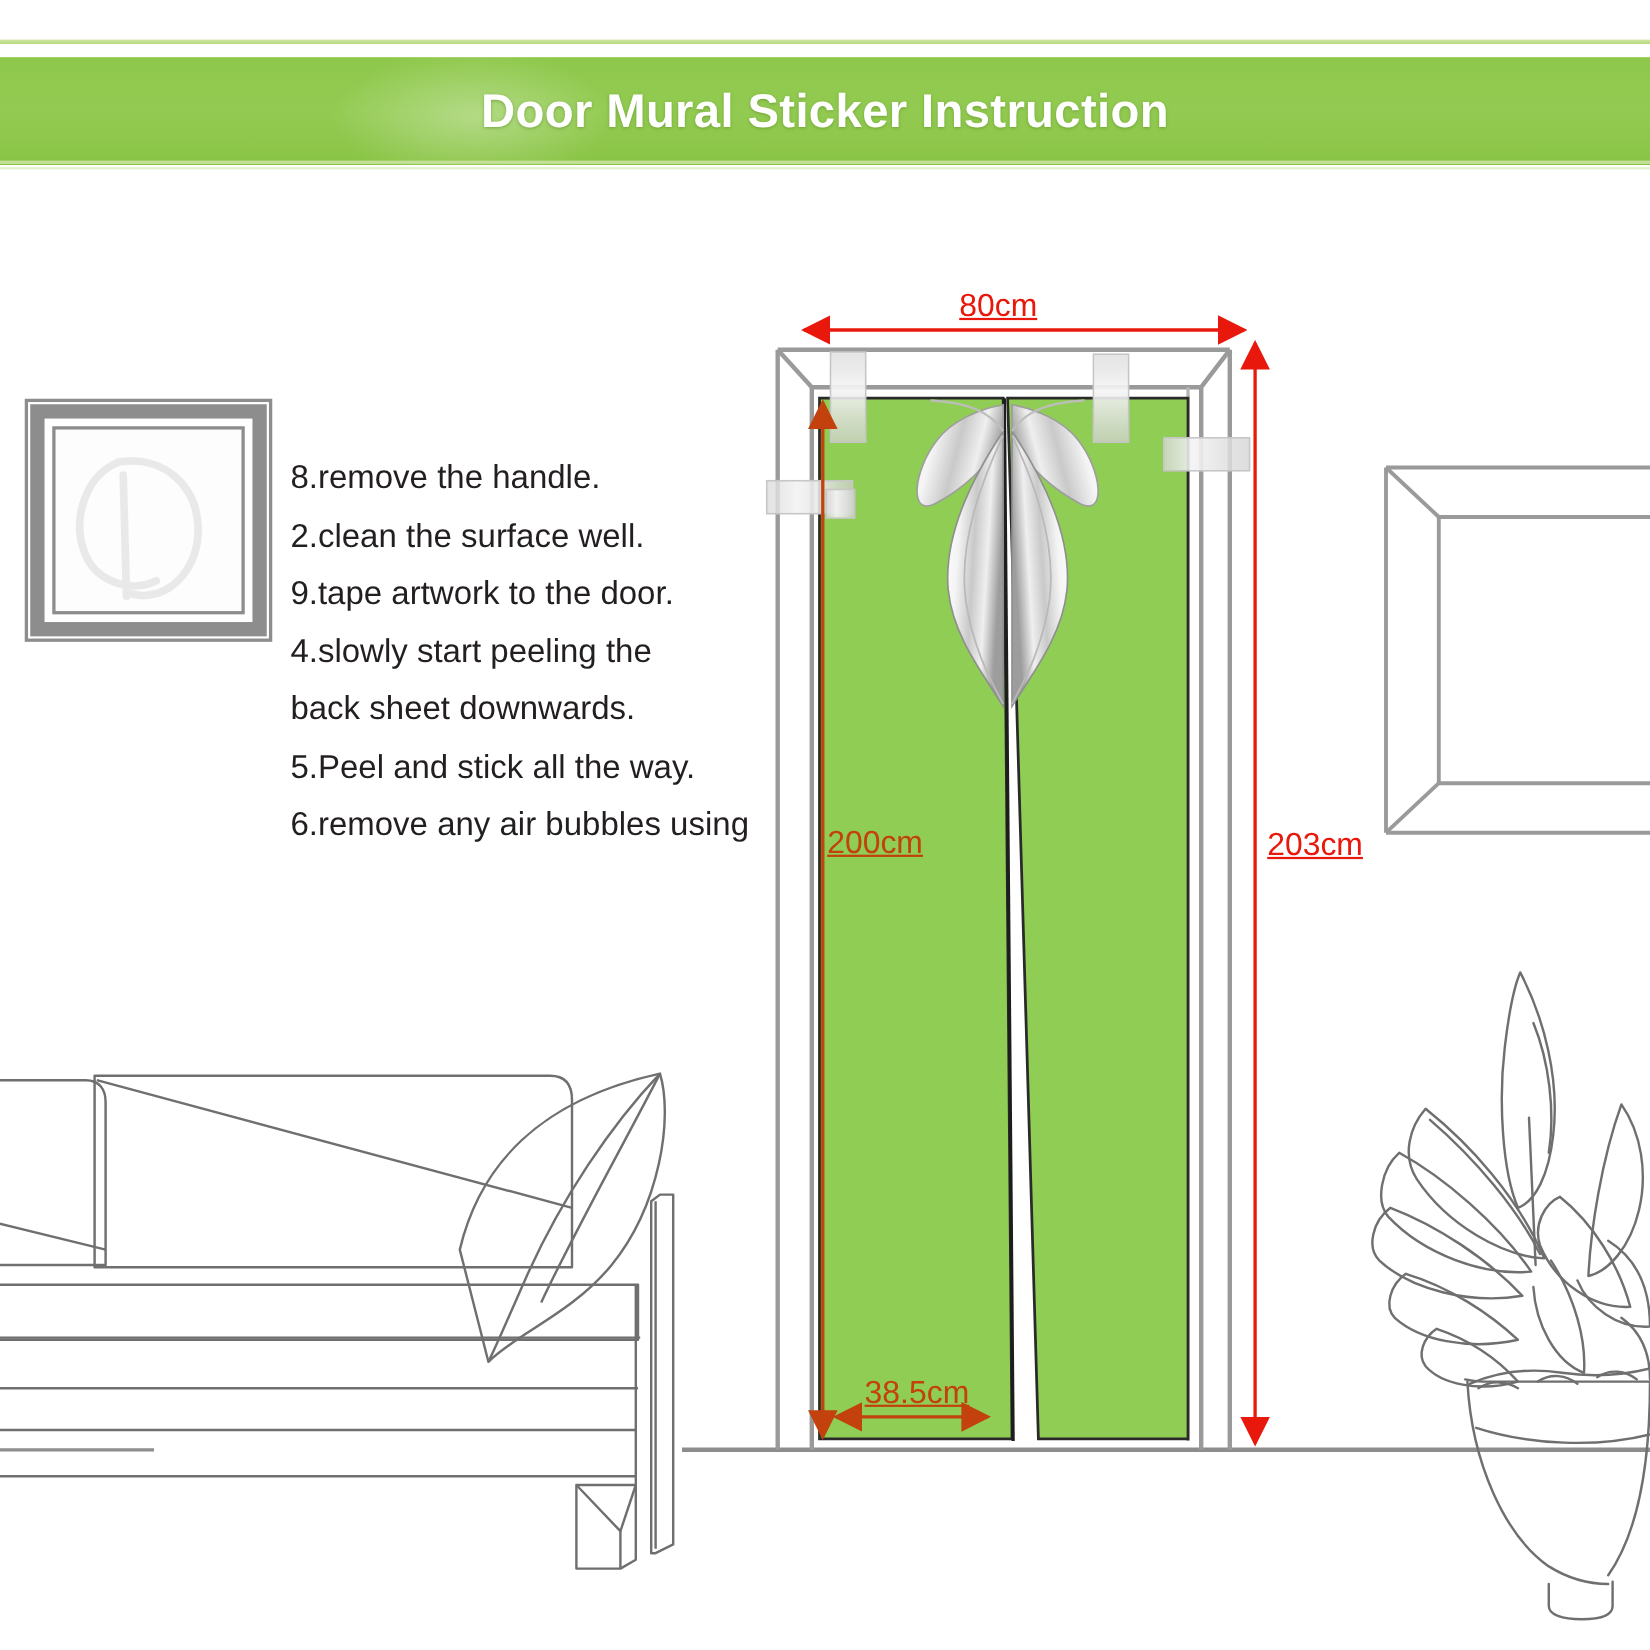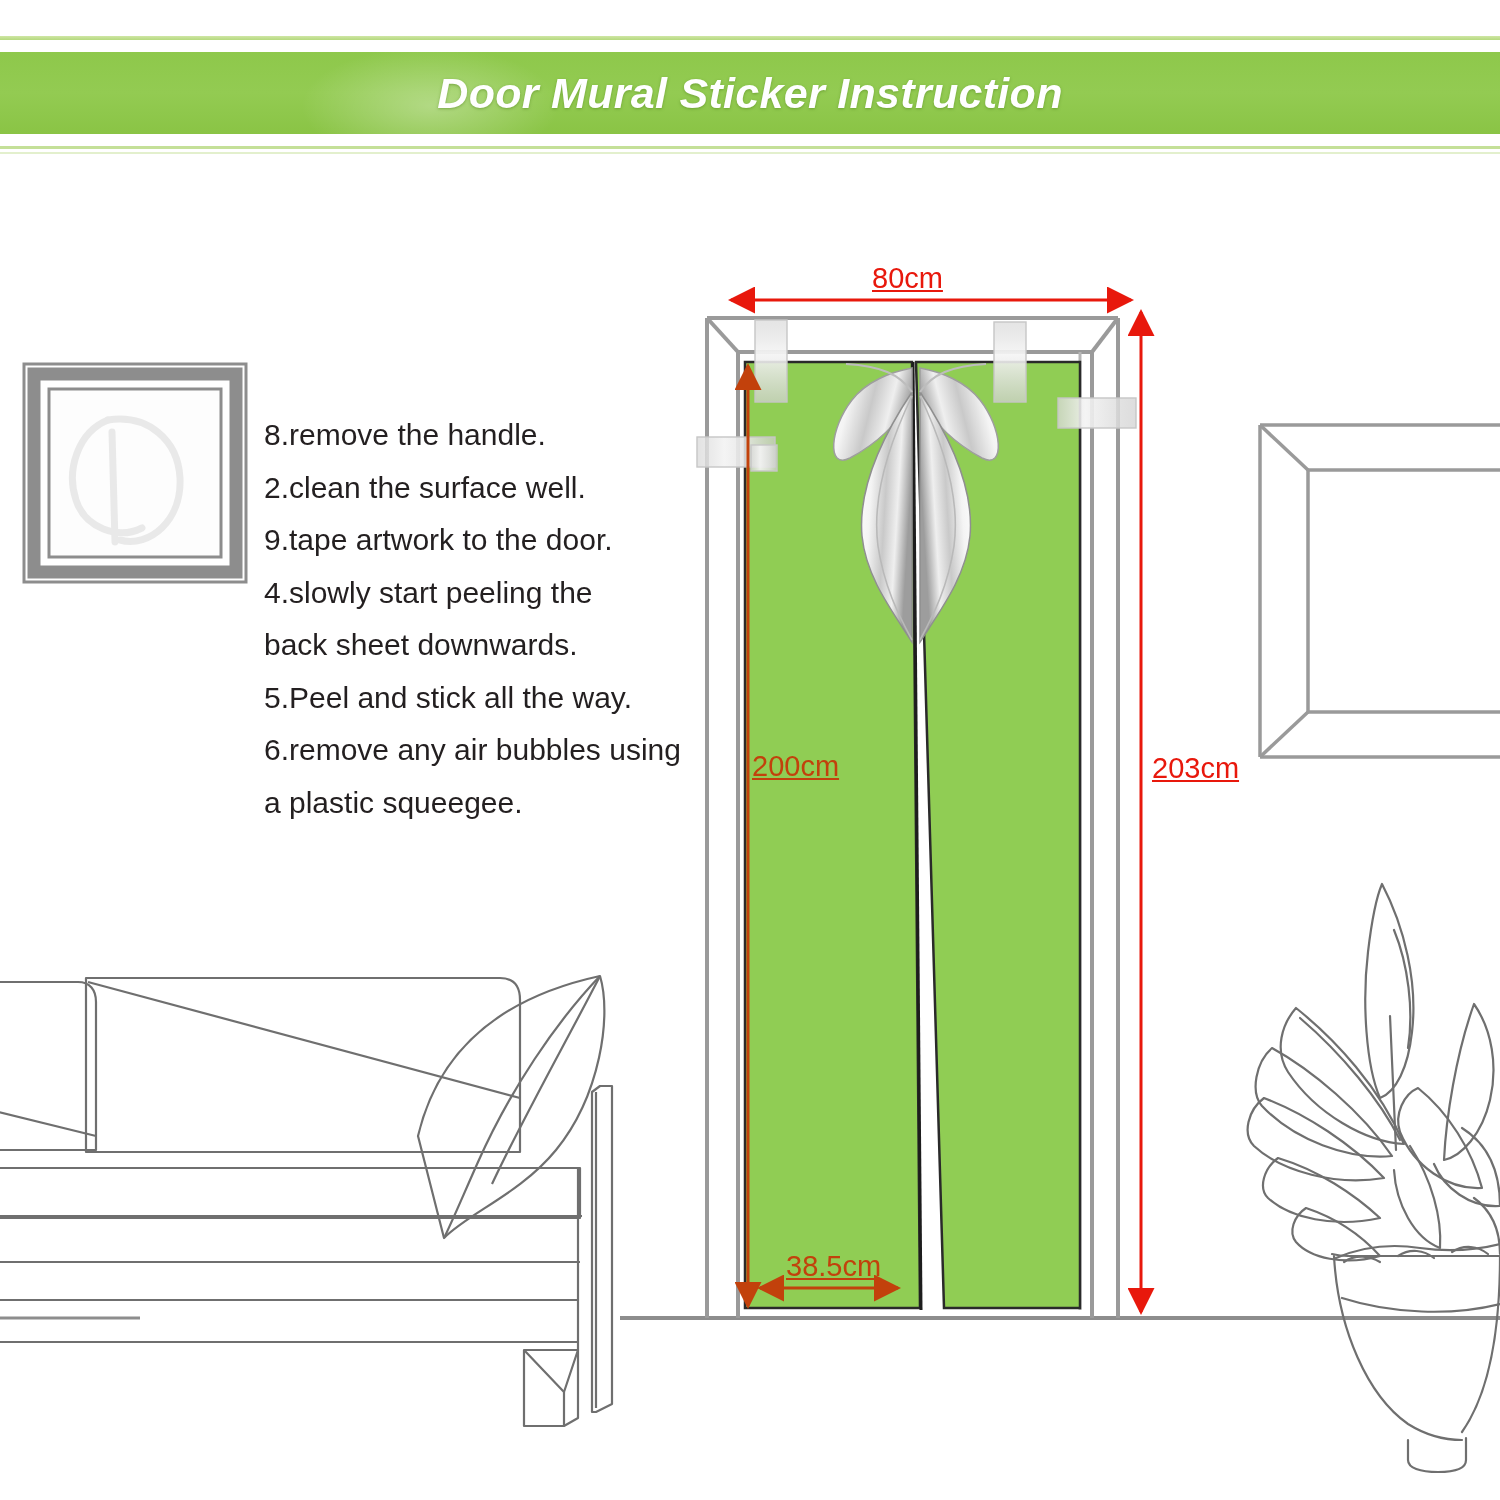--- a/index.html
+++ b/index.html
@@ -69,36 +69,35 @@
   #dim-200  {left:752px; top:750px;}
   #dim-203  {left:1152px;top:752px;}
   #dim-385  {left:786px; top:1250px;}
 </style>
 </head>
 <body>
 
 <div id="stage">
 
   <div class="hdr-rule-top" style="top:36px;"></div>
-  <div class="hdr-band" style="top:52px;height:82px;font-style:italic;">
+  <div class="hdr-band" style="top:52px;height:98px;">
     <div class="glow"></div>
     <div class="hdr-title">Door Mural Sticker Instruction</div>
   </div>
   <div class="hdr-rule-bot1" style="top:146px;"></div>
   <div class="hdr-rule-bot2" style="top:152px;"></div>
 
   <div class="steps">
     <div class="step">8.remove the handle.</div>
     <div class="step">2.clean the surface well.</div>
     <div class="step">9.tape artwork to the door.</div>
     <div class="step">4.slowly start peeling the</div>
     <div class="step">back sheet downwards.</div>
     <div class="step">5.Peel and stick all the way.</div>
     <div class="step">6.remove any air bubbles using</div>
-    <div class="step">a plastic squeegee.</div>
   </div>
 
   <svg class="art" viewBox="0 0 1500 1500" xmlns="http://www.w3.org/2000/svg">
     <defs>
       <marker id="ahR" markerWidth="9" markerHeight="9" refX="8" refY="4.5" orient="auto">
         <path d="M0,0 L9,4.5 L0,9 z" fill="#e8180c"></path>
       </marker>
       <marker id="ahL" markerWidth="9" markerHeight="9" refX="1" refY="4.5" orient="auto">
         <path d="M9,0 L0,4.5 L9,9 z" fill="#e8180c"></path>
       </marker>

